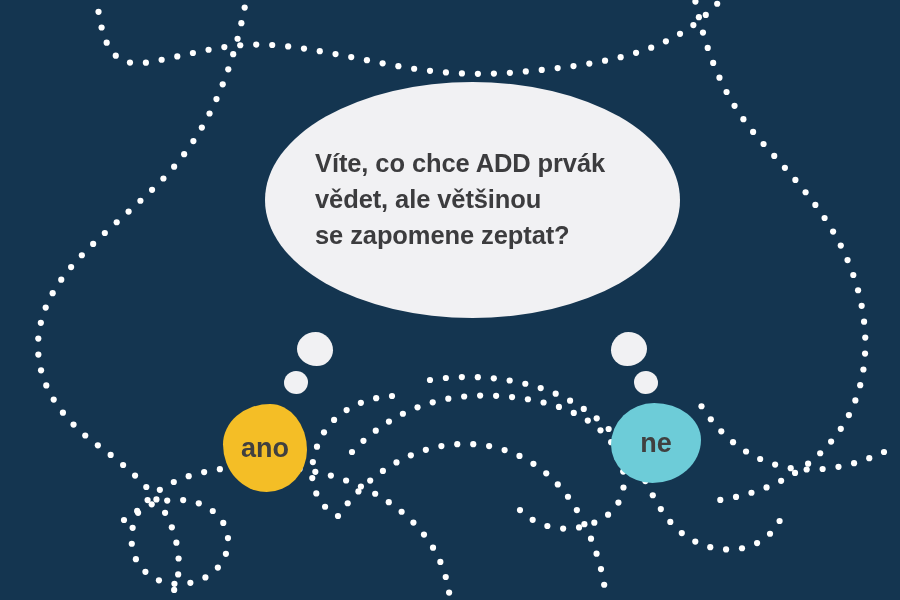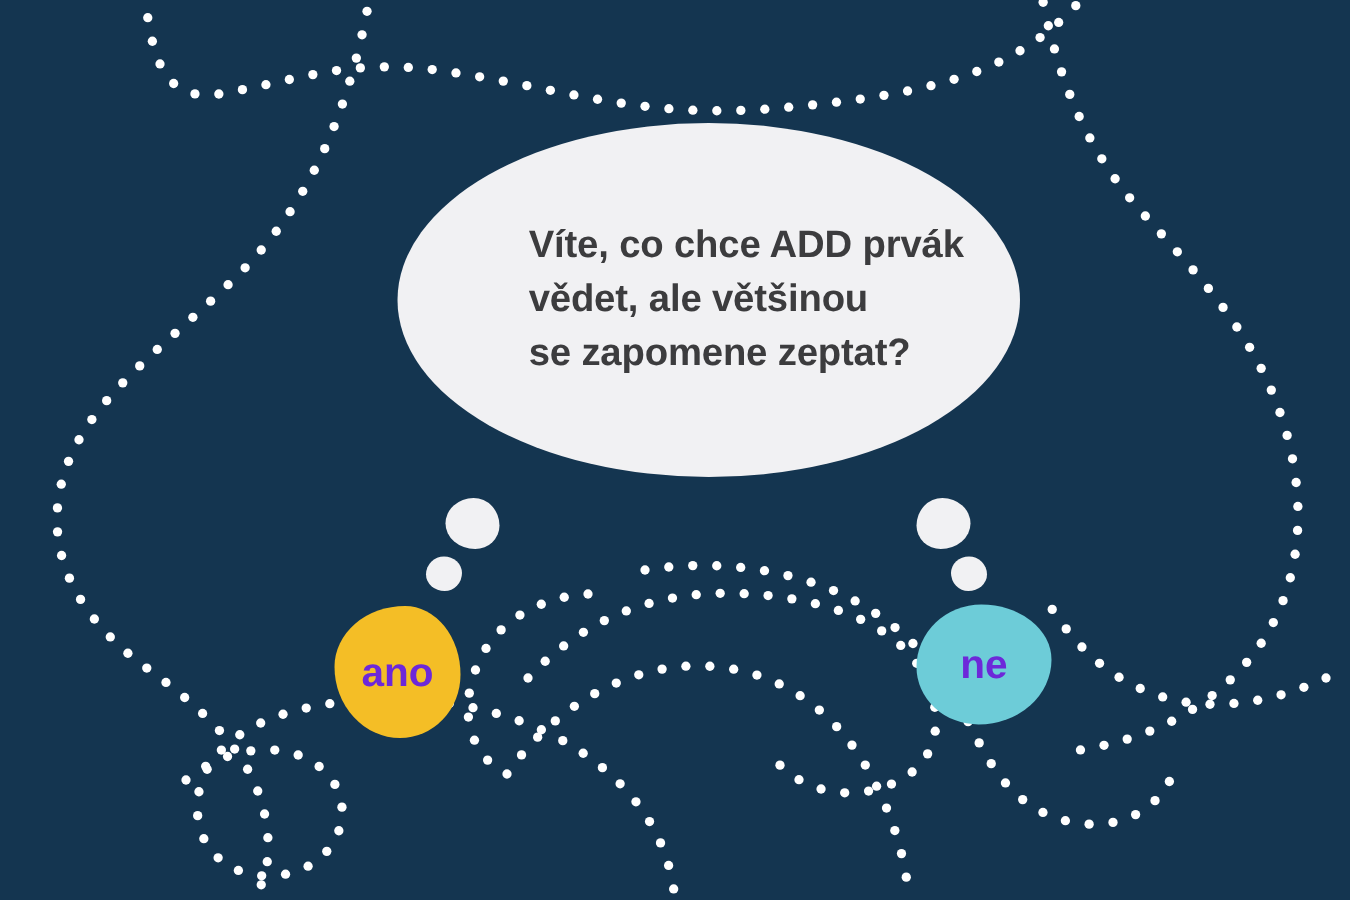--- a/index.html
+++ b/index.html
@@ -25,21 +25,21 @@
   .bubble {
     position: absolute;
     left: 265px;
     top: 82px;
     width: 415px;
     height: 236px;
     background: #F1F1F3;
     border-radius: 50% / 50%;
     display: flex;
     align-items: center;
-    justify-content: center;
+    justify-content: flex-start;
   }
   .bubble-text {
     margin-left: 50px;
     color: #3C3C3E;
     font-size: 25.5px;
     font-weight: bold;
     line-height: 1.40;
     letter-spacing: -0.1px;
     white-space: pre-line;
   }
@@ -54,21 +54,21 @@
              border-radius: 50% 50% 48% 52% / 52% 48% 52% 48%; }
   .tail-r1 { left: 611px; top: 332px; width: 36px; height: 34px;
              border-radius: 48% 52% 55% 45% / 54% 50% 50% 46%; }
   .tail-r2 { left: 634px; top: 371px; width: 24px; height: 23px;
              border-radius: 50% 50% 52% 48% / 48% 52% 48% 52%; }
   .blob {
     position: absolute;
     display: flex;
     align-items: center;
     justify-content: center;
-    color: #6d28d9;
+    color: #404040;
     font-size: 27px;
     font-weight: bold;
     cursor: pointer;
     user-select: none;
   }
   .blob-yes {
     left: 223px;
     top: 404px;
     width: 84px;
     height: 88px;

